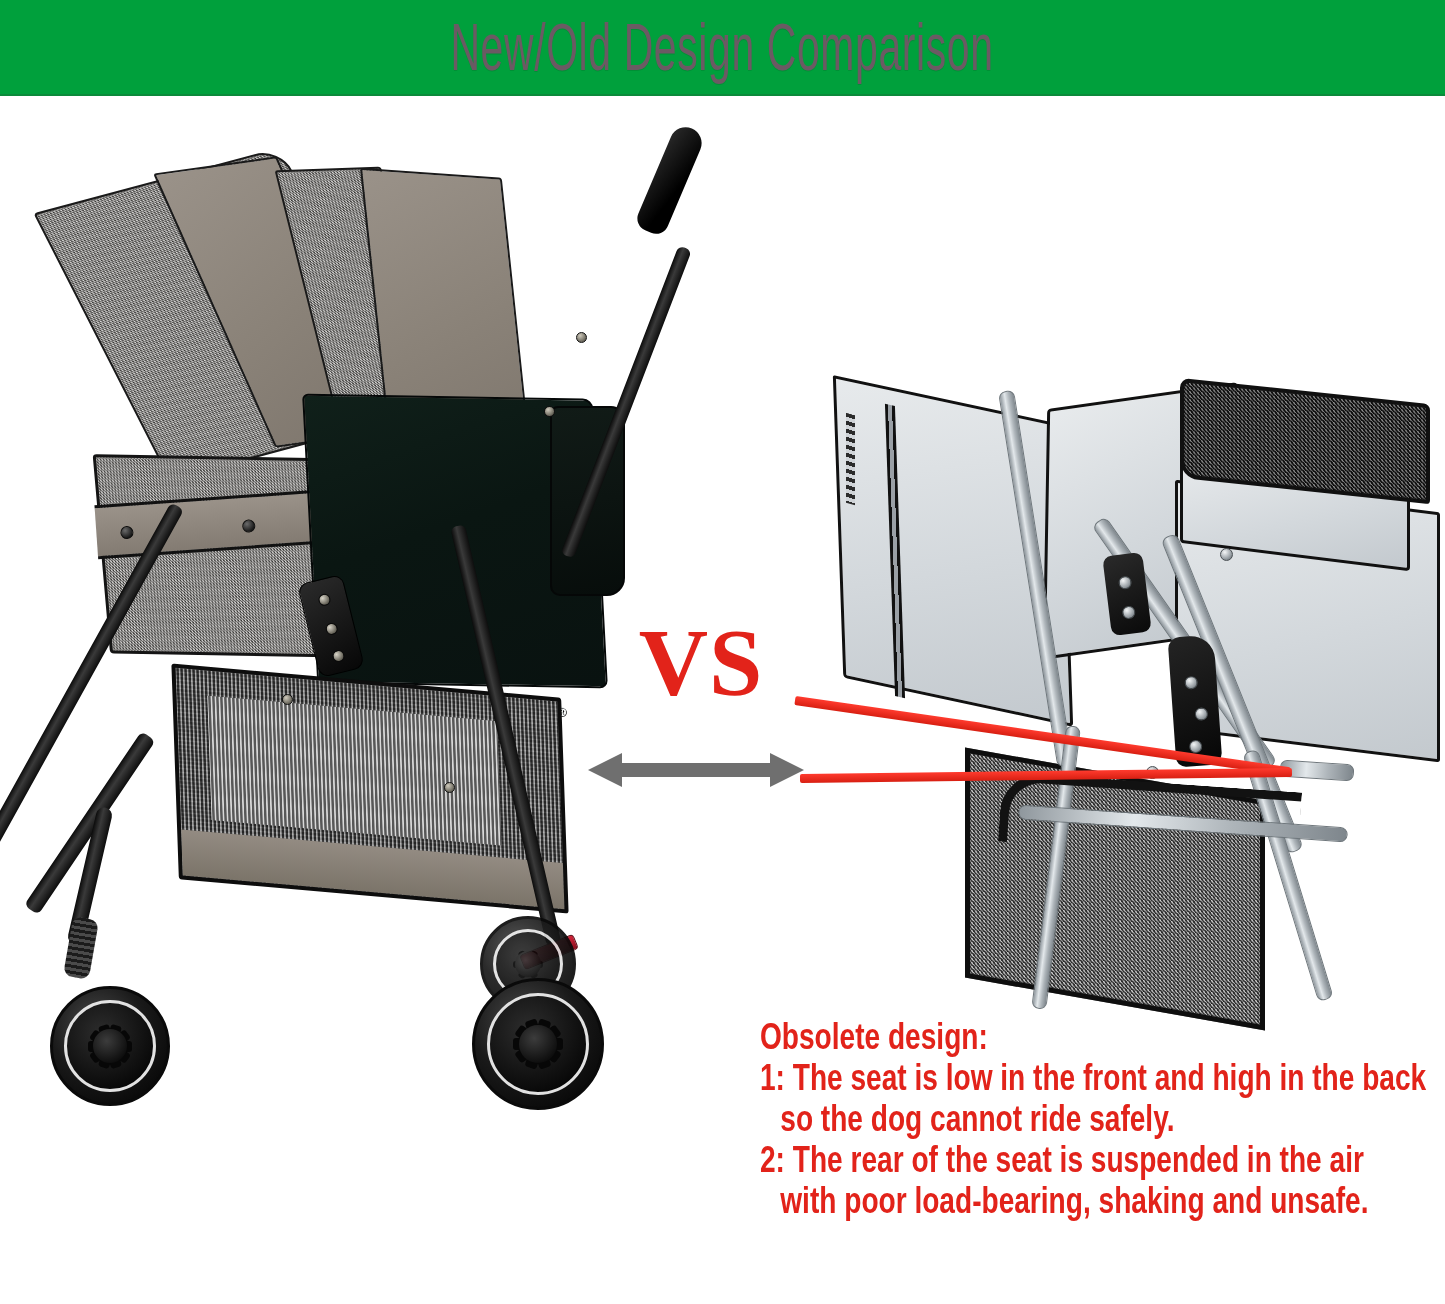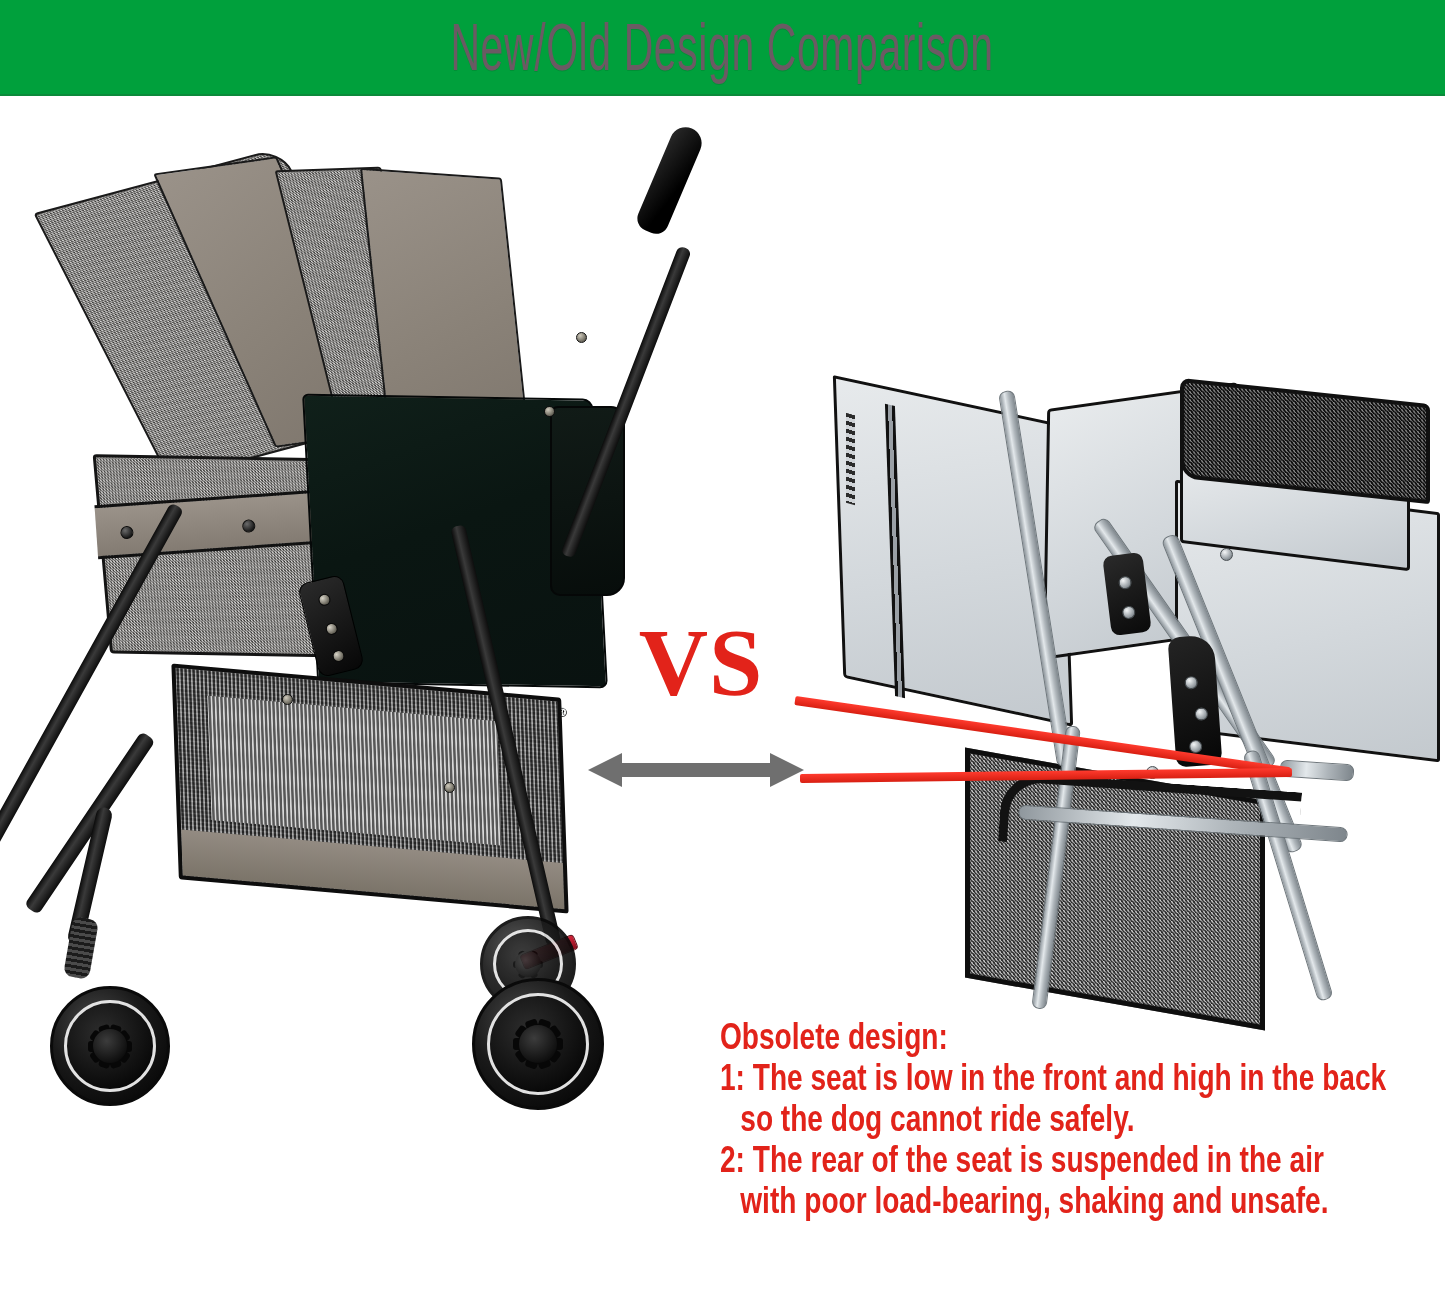--- a/index.html
+++ b/index.html
@@ -436,21 +436,21 @@
     color: #3d3d3d;
   }
   #text-new .line {
     font-size: 41px; line-height: 48px;
     transform: scaleX(0.80); transform-origin: left center;
     white-space: nowrap;
   }
   #text-new .heading { margin-bottom: 2px; }
 
   #text-old {
-    position: absolute; left: 720px; top: 920px;
+    position: absolute; left: 760px; top: 920px;
     width: 685px;
     color: #e2231a;
   }
   #text-old .line {
     font-size: 36px; line-height: 41px; font-weight: bold;
     transform: scaleX(0.78); transform-origin: left center;
     white-space: nowrap;
   }
   #text-old .indent { padding-left: 26px; }
 </style>

